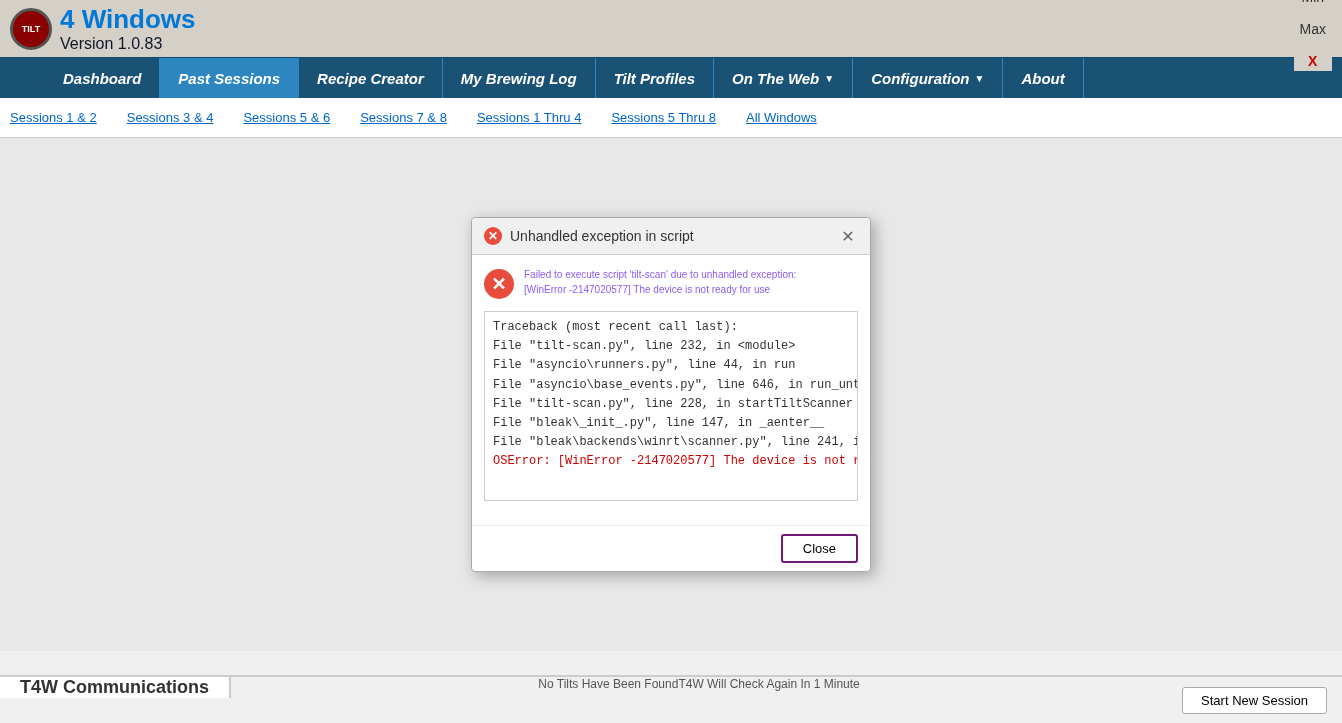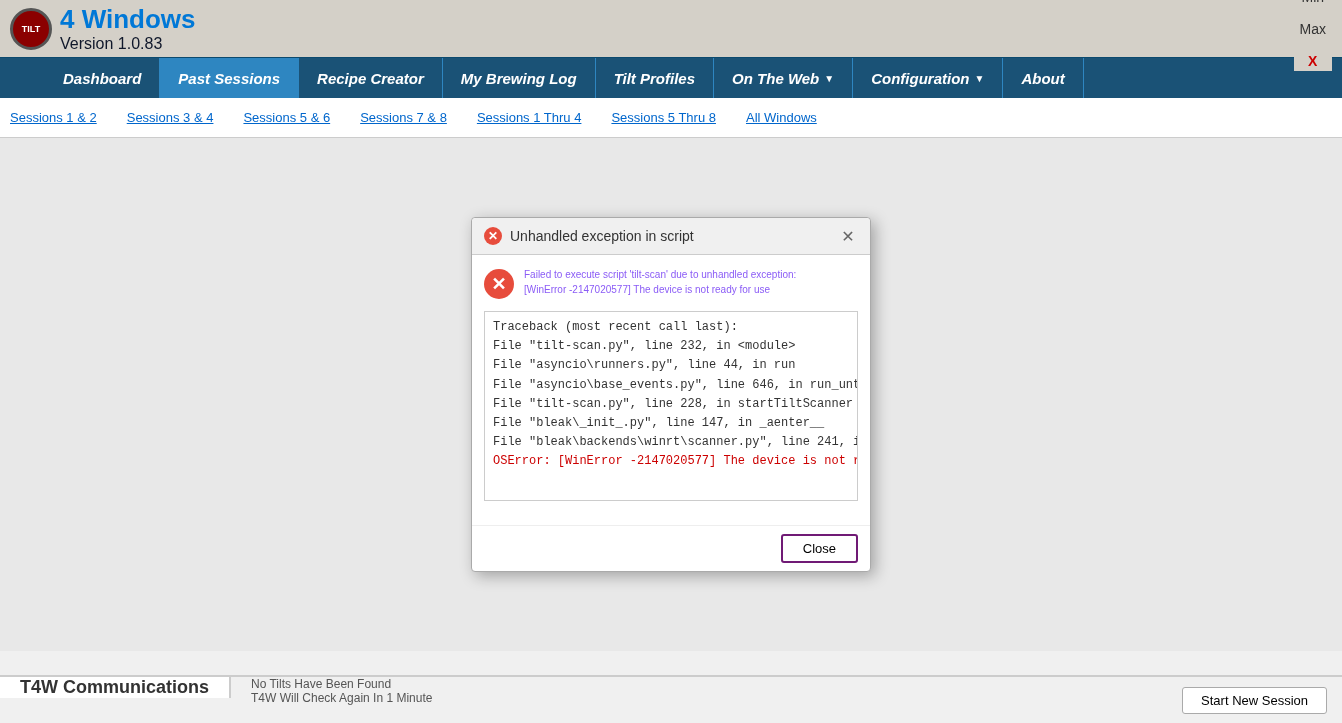--- a/index.html
+++ b/index.html
@@ -256,21 +256,21 @@
       min-width: 210px;
     }
     #status-label {
       font-size: 18px;
       font-weight: bold;
       color: #333;
     }
     #status-messages {
       flex: 1;
       display: flex;
-      flex-direction: column;
+      flex-direction: row;
       justify-content: center;
       padding: 0 20px;
       font-size: 12px;
       color: #555;
     }
     #start-session-btn {
       margin: 2px 15px;
       background: white;
       border: 1px solid #aaa;
       padding: 5px 18px;

